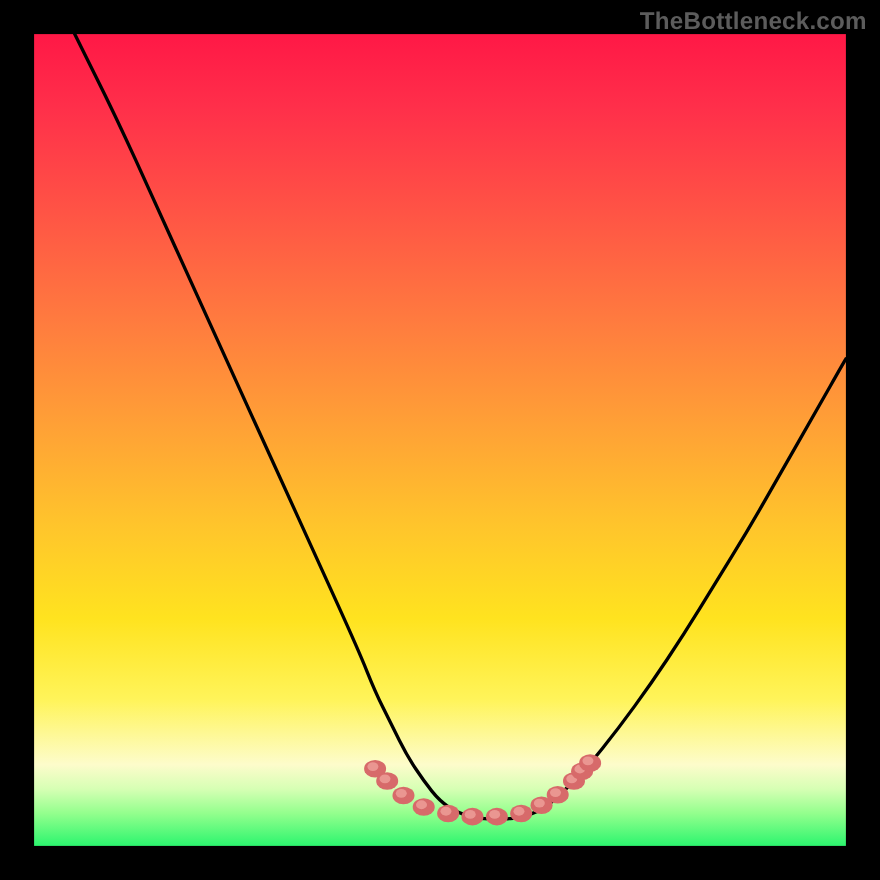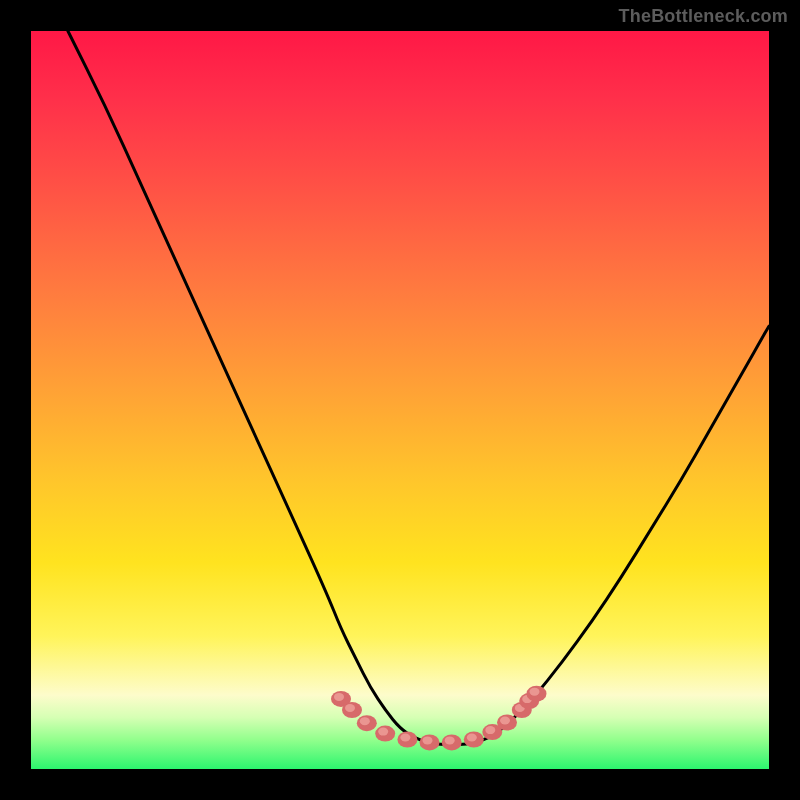--- a/index.html
+++ b/index.html
@@ -39,21 +39,21 @@
       #fdfccb 90%,
       #d6ffb4 93%,
       #93ff8d 96%,
       #2cf56e 100%
     );
   }
   .watermark {
     position: absolute;
     top: 6px;
     right: 12px;
-    font-size: 18px;
+    font-size: 22px;
     font-weight: 600;
     color: #5c5c5c;
     letter-spacing: 0.2px;
     user-select: none;
   }
   svg.curve {
     position: absolute;
     left: 0;
     top: 0;
     width: 738px;

